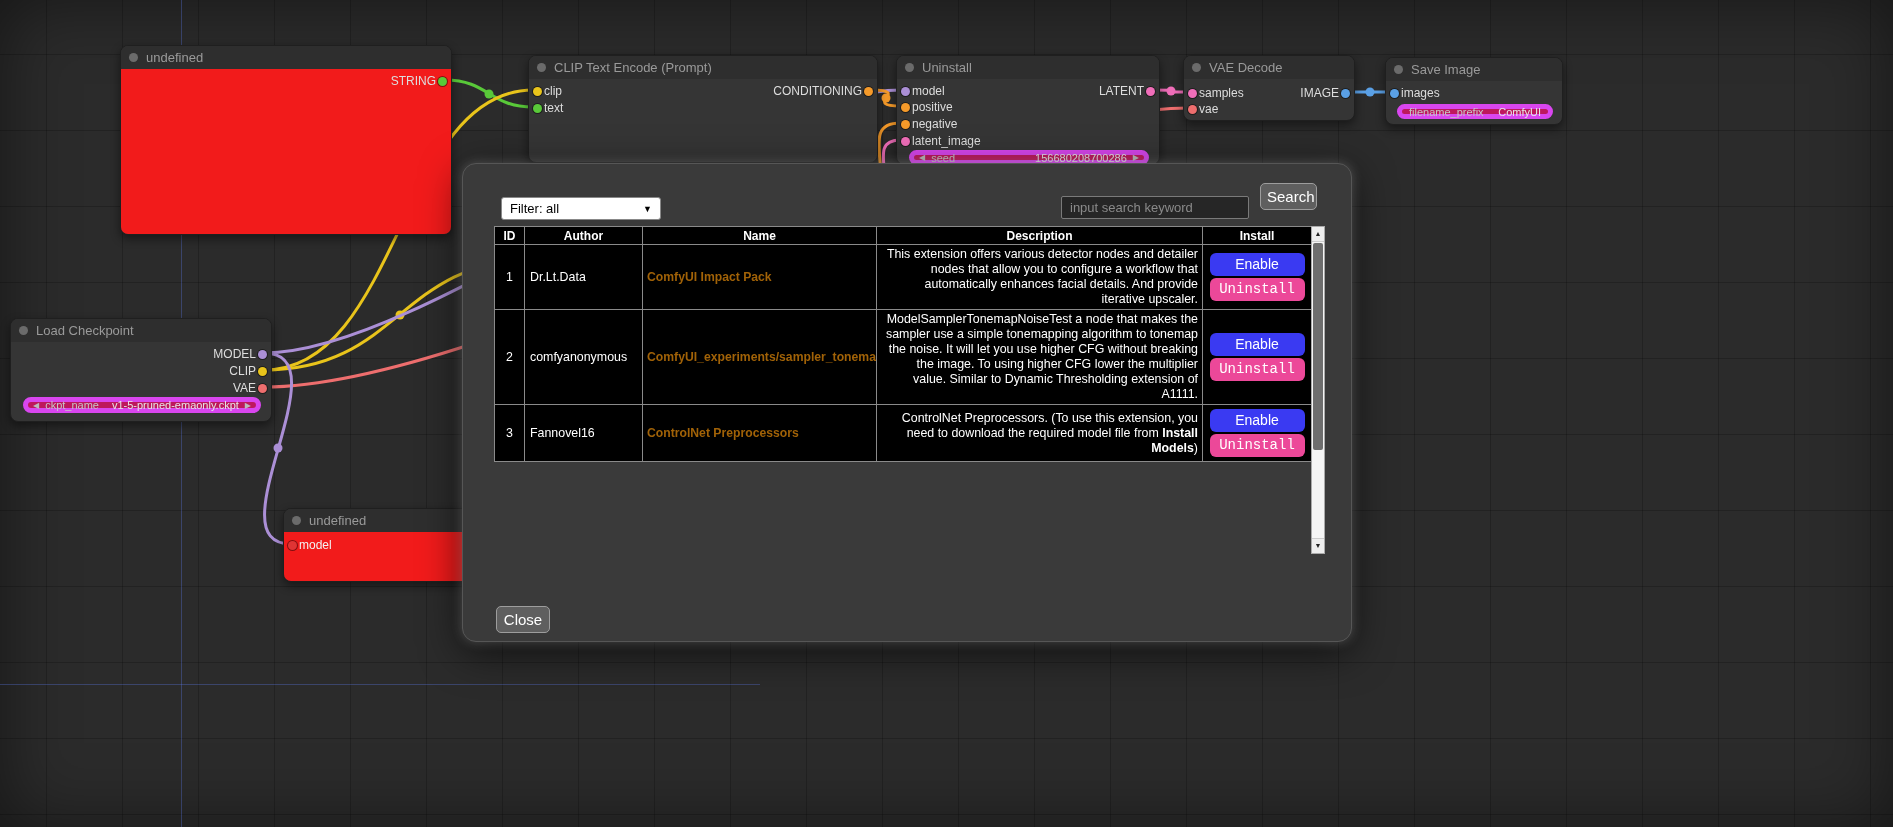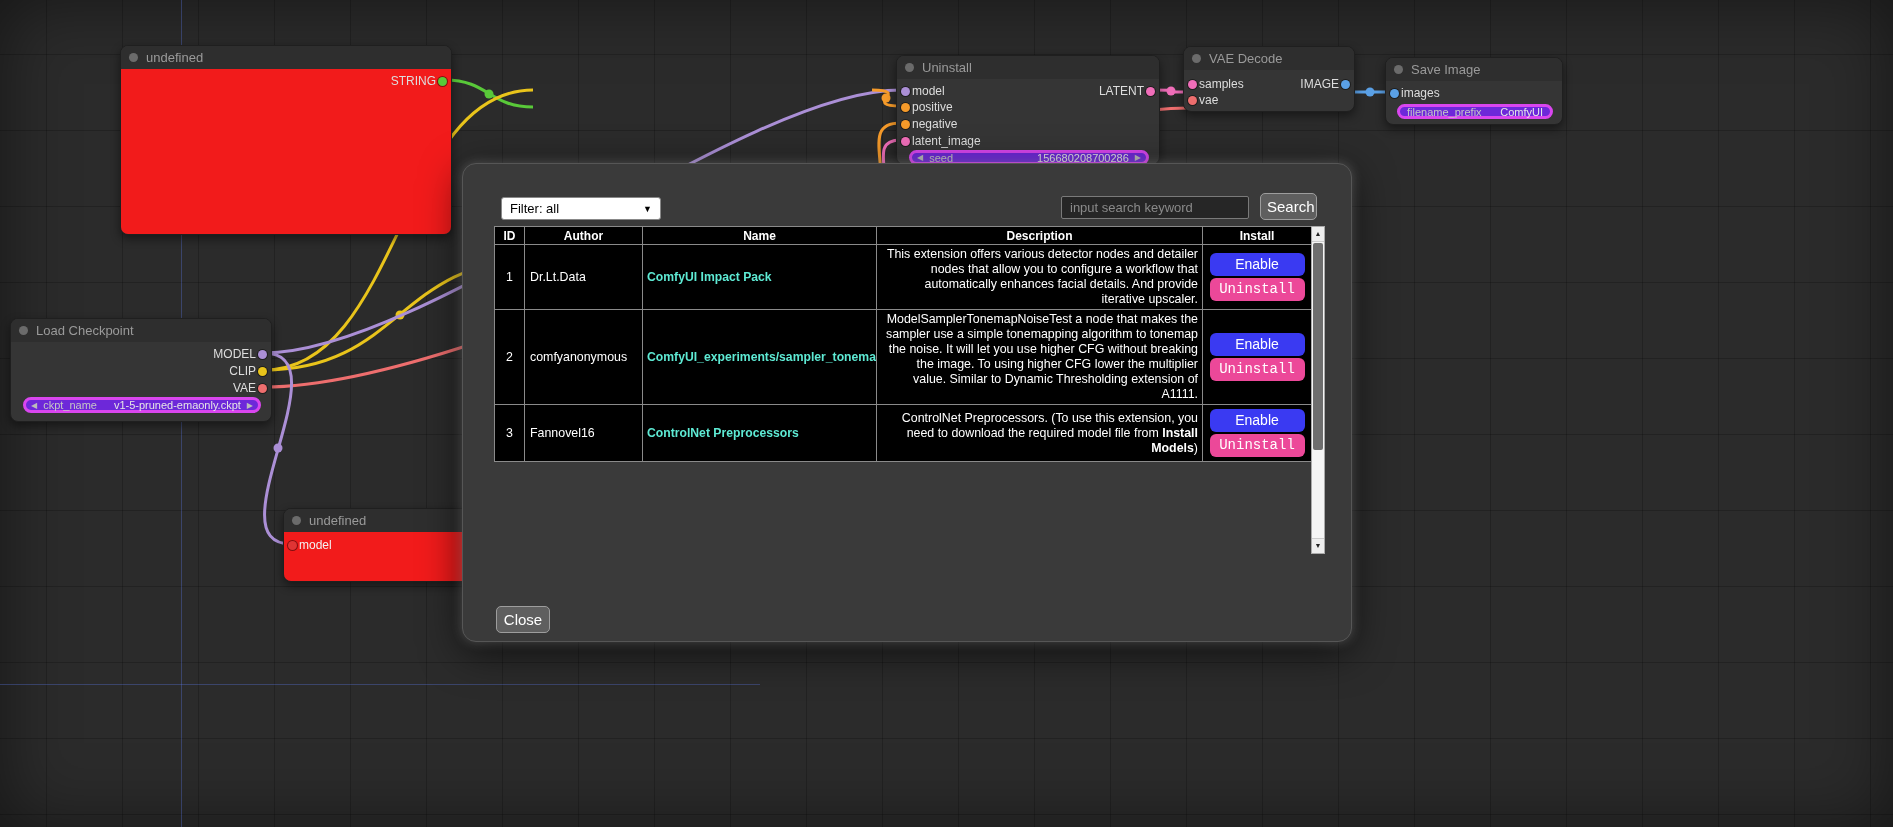--- a/index.html
+++ b/index.html
@@ -25,52 +25,52 @@
         line-height:23px;padding-left:25px;position:relative;white-space:nowrap;overflow:hidden;}
   .tdot{position:absolute;left:8px;top:7px;width:9px;height:9px;border-radius:50%;background:#6b6b6b;}
   .node-body{position:absolute;left:0;top:23px;right:0;bottom:0;border-radius:0 0 7px 7px;}
   .red-body{background:#f21b1b;}
   .slot{position:absolute;height:14px;line-height:14px;font-size:12px;color:#ddd;white-space:nowrap;z-index:3;}
   .slot.in{left:15px;}
   .slot.out{right:15px;text-align:right;}
   .sdot{position:absolute;width:9px;height:9px;border-radius:50%;top:2.5px;box-shadow:0 0 0 1px rgba(0,0,0,.45);}
   .slot.in .sdot{left:-11px;}
   .slot.out .sdot{right:-11px;}
-  .widget{position:absolute;height:15px;background:#6d28d9;border:3px solid #d946ef;border-radius:8px;
+  .widget{position:absolute;height:15px;background:#be185d;border:5px solid #d946ef;border-radius:8px;
         color:#c6c6c6;font-size:11px;display:flex;align-items:center;padding:0 5px;box-sizing:border-box;z-index:3;}
   .widget .arrow{font-size:8px;color:#bbb;line-height:15px;}
   .widget .wlabel{margin-left:6px;}
   .widget .wvalue{margin-left:auto;margin-right:6px;color:#e6e6e6;}
 
   
   .modal{position:absolute;left:462px;top:163px;width:888px;height:477px;background:#3a3a3a;
         border:1px solid #565656;border-radius:14px;z-index:10;
         box-shadow:0 0 12px rgba(255,255,255,.22), 0 10px 40px rgba(0,0,0,.65);}
   .filter-select{position:absolute;left:38px;top:33px;width:160px;height:23px;background:#fff;color:#000;
         border:1px solid #888;border-radius:3px;font-size:13px;display:flex;align-items:center;
         padding:0 8px;box-sizing:border-box;cursor:pointer;}
   .filter-select .caret{margin-left:auto;font-size:9px;}
   .search-input{position:absolute;left:598px;top:32px;width:188px;height:23px;background:#262626;
         border:1px solid #7a7a7a;border-radius:2px;color:#ddd;font-size:13px;padding:0 8px;
         box-sizing:border-box;font-family:"Liberation Sans",sans-serif;}
   .search-input::placeholder{color:#8a8a8a;}
   .btn-gray{background:#5f5f5f;border:1px solid #9d9d9d;border-radius:5px;color:#fff;font-size:15px;
         font-family:"Liberation Sans",sans-serif;cursor:pointer;}
-  .search-btn{position:absolute;left:797px;top:29px;width:57px;height:27px;}
+  .search-btn{position:absolute;left:797px;top:19px;width:57px;height:27px;}
   .close-btn{position:absolute;left:33px;top:442px;width:54px;height:27px;}
 
   table.ext-table{position:absolute;left:31px;top:62px;width:817px;border-collapse:collapse;table-layout:fixed;}
   .ext-table th{background:#000;color:#fff;font-size:12px;font-weight:bold;border:1px solid #8a8a8a;
         padding:1px 2px;height:15px;}
   .ext-table td{background:#000;color:#fff;border:1px solid #8a8a8a;font-size:12.4px;vertical-align:middle;}
   .col-id{width:30px;} .col-author{width:118px;} .col-name{width:234px;} .col-desc{width:326px;} .col-install{width:109px;}
   td.cell-id{text-align:center;}
   td.cell-author{padding:0 5px;}
   td.cell-name{padding:0 4px;overflow:hidden;white-space:nowrap;}
-  .ext-link{color:#5eead4;font-weight:bold;text-decoration:none;font-size:12.2px;cursor:pointer;}
+  .ext-link{color:#a16207;font-weight:bold;text-decoration:none;font-size:12.2px;cursor:pointer;}
   td.cell-desc{padding:2px 4px;line-height:15px;text-align:right;}
   td.cell-install{text-align:center;padding:2px 4px;}
   .btn-enable,.btn-uninstall{display:block;width:95px;height:23px;margin:2px auto;border:none;border-radius:6px;
         color:#fff;font-size:14px;font-family:"Liberation Sans",sans-serif;cursor:pointer;line-height:21px;}
   .btn-enable{background:#3a3af2;}
   .btn-uninstall{background:#ec4899;font-family:Liberation Mono, monospace;}
 
   .scrollbar{position:absolute;left:848px;top:62px;width:14px;height:328px;background:#f5f5f5;border:1px solid #aaa;box-sizing:border-box;}
   .scroll-btn{position:absolute;left:0;width:12px;height:14px;background:#eee;color:#222;font-size:7px;
         text-align:center;line-height:14px;cursor:pointer;}
@@ -117,20 +117,39 @@
       <span class="tdot"></span>
       <span>undefined</span>
     </div>
     <div class="node-body red-body"></div>
     <div class="slot out" style="top:28px">
       <span>STRING</span>
       <i class="sdot" style="background:#59c939"></i>
     </div>
   </div>
 
+  <div class="node" style="left:528px;top:55px;width:350px;height:108px">
+    <div class="node-title">
+      <span class="tdot"></span>
+      <span>CLIP Text Encode (Prompt)</span>
+    </div>
+    <div class="node-body"></div>
+    <div class="slot in" style="top:28px">
+      <i class="sdot" style="background:#e9c41b"></i>
+      <span>clip</span>
+    </div>
+    <div class="slot in" style="top:45px">
+      <i class="sdot" style="background:#59c939"></i>
+      <span>text</span>
+    </div>
+    <div class="slot out" style="top:28px">
+      <span>CONDITIONING</span>
+      <i class="sdot" style="background:#f59a2a"></i>
+    </div>
+  </div>
 
   <div class="node" style="left:896px;top:55px;width:264px;height:110px">
     <div class="node-title">
       <span class="tdot"></span>
       <span>Uninstall</span>
     </div>
     <div class="node-body"></div>
     <div class="slot in" style="top:28px">
       <i class="sdot" style="background:#ab8fd6"></i>
       <span>model</span>
@@ -152,21 +171,21 @@
       <i class="sdot" style="background:#f06eb9"></i>
     </div>
     <div class="widget" style="left:12px;top:94px;width:240px">
       <span class="arrow">◀</span>
       <span class="wlabel">seed</span>
       <span class="wvalue">156680208700286</span>
       <span class="arrow">▶</span>
     </div>
   </div>
 
-  <div class="node" style="left:1183px;top:46px;width:172px;height:66px">
+  <div class="node" style="left:1183px;top:55px;width:172px;height:66px">
     <div class="node-title">
       <span class="tdot"></span>
       <span>VAE Decode</span>
     </div>
     <div class="node-body"></div>
     <div class="slot in" style="top:30px">
       <i class="sdot" style="background:#f06eb9"></i>
       <span>samples</span>
     </div>
     <div class="slot in" style="top:46px">

